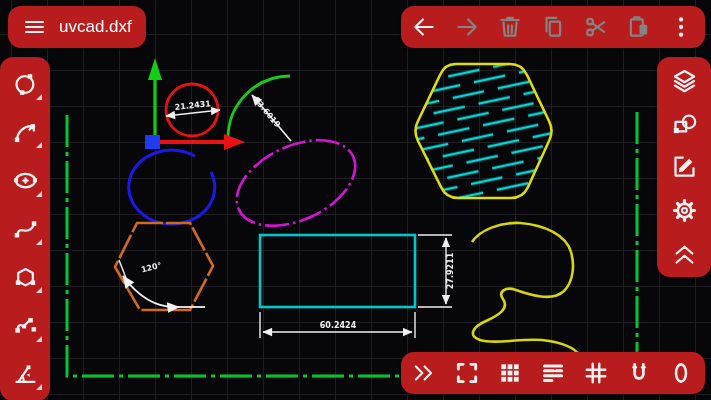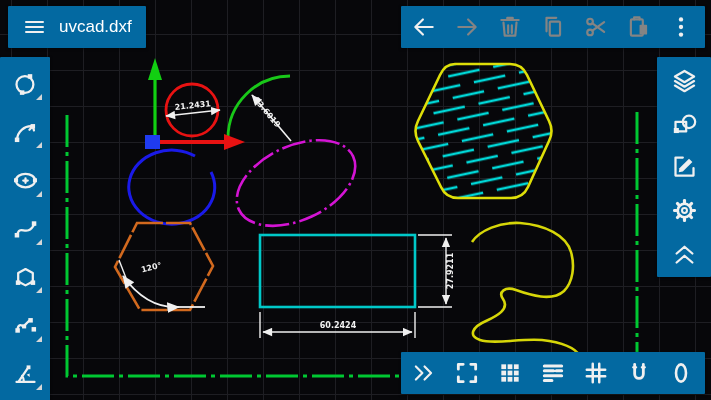--- a/index.html
+++ b/index.html
@@ -1,19 +1,19 @@
 <!DOCTYPE html>
 <html><head>
 <meta charset="utf-8">
 <style>
   html,body{margin:0;padding:0;background:#000;}
   #stage{position:relative;width:711px;height:400px;overflow:hidden;
          font-family:"Liberation Sans",sans-serif;background:#07070a;}
   svg{display:block;}
-  .panel{position:absolute;background:#0369a1;border-radius:1px;display:flex;
+  .panel{position:absolute;background:#b91c1c;border-radius:13px;display:flex;
          align-items:center;box-shadow:0 1px 3px rgba(0,0,0,.6);z-index:5;}
   .panel.col{flex-direction:column;}
   .tool{position:relative;display:flex;align-items:center;justify-content:center;
         width:40px;height:40px;color:#f0f0f0;cursor:pointer;}
   .tool.dis{color:#848484;}
   .tool svg{stroke:currentColor;fill:none;stroke-width:2;stroke-linecap:round;stroke-linejoin:round;}
   .tool svg .fl{fill:currentColor;stroke:none;}
   .corner{position:absolute;right:3px;bottom:4px;width:0;height:0;
           border-left:6px solid transparent;border-bottom:6px solid #d6d6d6;}
   #titlebar{left:8px;top:6px;height:42px;padding:0 14px;gap:13px;}

